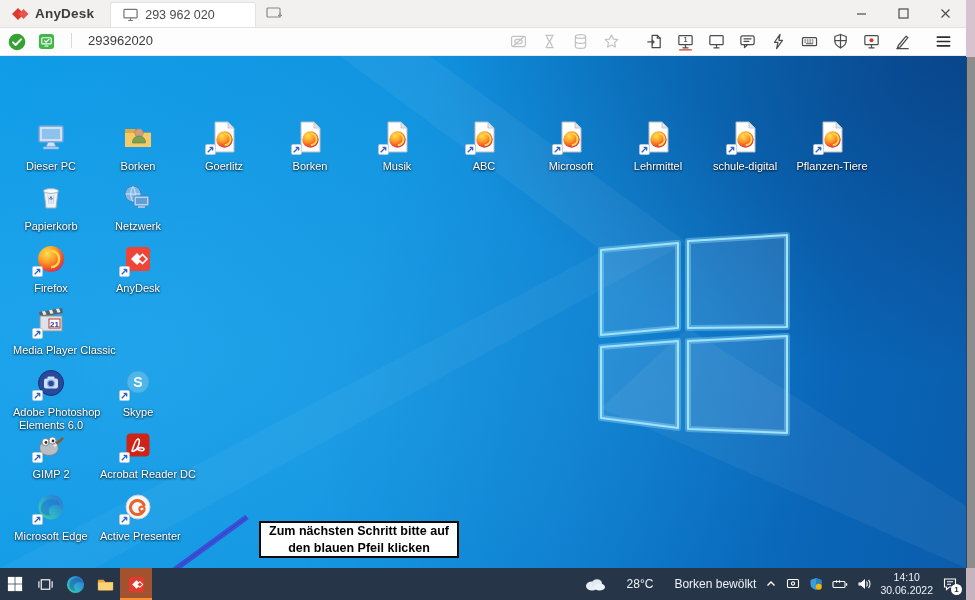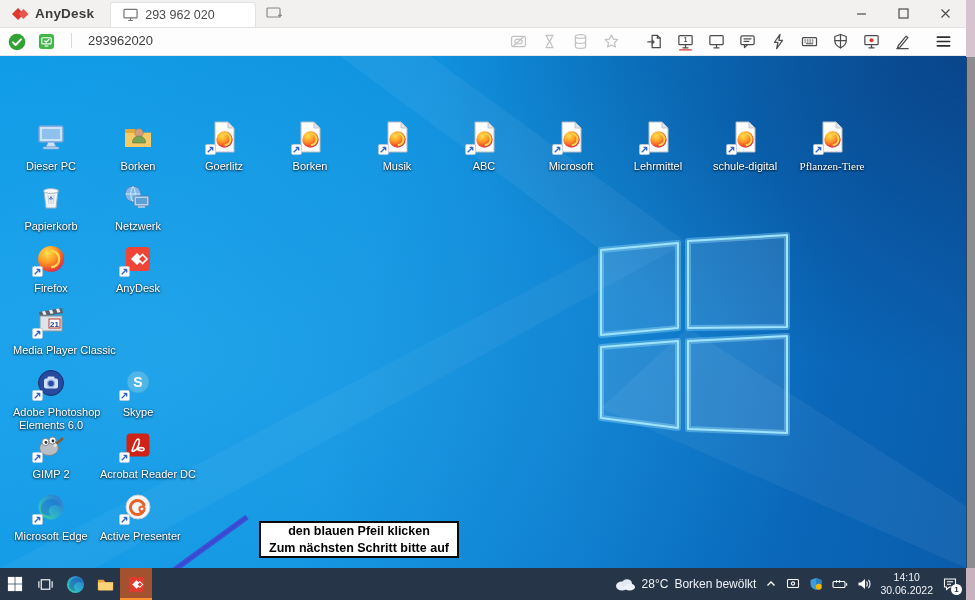--- a/index.html
+++ b/index.html
@@ -74,21 +74,21 @@
   }
   .tb-left{display:flex;align-items:stretch;}
   .tb-btn{width:30px;display:flex;align-items:center;justify-content:center;}
   .tb-btn.anydesk{
     width:32px;background:#a35230;position:relative;
   }
   .tb-btn.anydesk::after{
     content:"";position:absolute;left:0;right:0;bottom:0;height:2.5px;background:#ff9030;
   }
   .tb-right{margin-left:auto;display:flex;align-items:center;gap:9px;padding-right:8px;}
-  .weather{display:flex;align-items:center;gap:6px;font-size:12px;}
+  .weather{display:flex;align-items:center;gap:21px;font-size:12px;}
   .trayic{display:flex;align-items:center;}
   .clock{font-size:10.5px;line-height:1.2;text-align:center;}
   .notif{position:relative;display:flex;align-items:center;}
   .badge{
     position:absolute;right:-4px;bottom:-3px;width:11px;height:11px;border-radius:50%;
     background:#fff;color:#1b2430;font-size:8px;font-weight:bold;
     display:flex;align-items:center;justify-content:center;
   }
 
   
@@ -367,21 +367,21 @@
               <path d="M8 2h13l6 6v24H8z" fill="#fff" stroke="#b5bcc4"></path>
               <path d="M21 2l6 6h-6z" fill="#dfe5ea" stroke="#b5bcc4" stroke-width="0.8"></path>
               <circle cx="17.5" cy="19.5" r="8.2" fill="url(#fxg)"></circle>
               <path d="M17.5 13.6c3.6 0 6 2.6 6 5.8 0 3.3-2.6 5.8-5.8 5.8" stroke="#ffd84a" stroke-width="2" fill="none"></path>
             </svg><span class="sc">
               <svg viewBox="0 0 10 10">
                 <rect x="0.3" y="0.3" width="9.4" height="9.4" rx="1.5" fill="#fff" stroke="#9fb0c4" stroke-width="0.5"></rect>
                 <path d="M2.5 7.5L7 3M7 3H4.2M7 3v2.8" stroke="#2a62c8" stroke-width="1.2" fill="none"></path>
               </svg>
             </span></span><span class="dlabel">schule-digital</span></div>
-        <div class="dicon" style="left: 794px; top: 64px; font-family: Liberation Serif, serif;"><span class="dico"><svg viewBox="0 0 34 34">
+        <div class="dicon" style="left: 794px; top: 64px;"><span class="dico"><svg viewBox="0 0 34 34">
               <path d="M8 2h13l6 6v24H8z" fill="#fff" stroke="#b5bcc4"></path>
               <path d="M21 2l6 6h-6z" fill="#dfe5ea" stroke="#b5bcc4" stroke-width="0.8"></path>
               <circle cx="17.5" cy="19.5" r="8.2" fill="url(#fxg)"></circle>
               <path d="M17.5 13.6c3.6 0 6 2.6 6 5.8 0 3.3-2.6 5.8-5.8 5.8" stroke="#ffd84a" stroke-width="2" fill="none"></path>
             </svg><span class="sc">
               <svg viewBox="0 0 10 10">
                 <rect x="0.3" y="0.3" width="9.4" height="9.4" rx="1.5" fill="#fff" stroke="#9fb0c4" stroke-width="0.5"></rect>
                 <path d="M2.5 7.5L7 3M7 3H4.2M7 3v2.8" stroke="#2a62c8" stroke-width="1.2" fill="none"></path>
               </svg>
             </span></span><span class="dlabel">Pflanzen-Tiere</span></div>
@@ -489,22 +489,22 @@
               <circle cx="21" cy="19" r="2.6" fill="none" stroke="#e8632a" stroke-width="2"></circle>
             </svg><span class="sc">
               <svg viewBox="0 0 10 10">
                 <rect x="0.3" y="0.3" width="9.4" height="9.4" rx="1.5" fill="#fff" stroke="#9fb0c4" stroke-width="0.5"></rect>
                 <path d="M2.5 7.5L7 3M7 3H4.2M7 3v2.8" stroke="#2a62c8" stroke-width="1.2" fill="none"></path>
               </svg>
             </span></span><span class="dlabel">Active Presenter</span></div>
       </div>
 
     <div class="callout">
+      <span>Zum nächsten Schritt bitte auf</span>
       <span>den blauen  Pfeil klicken</span>
-      <span>Zum nächsten Schritt bitte auf</span>
     </div>
 
     <svg class="arrow-layer" width="966" height="512" viewBox="0 0 966 512">
       <line x1="247" y1="461" x2="166" y2="520" stroke="#3b50d6" stroke-width="5.5"></line>
       <line x1="247" y1="461" x2="166" y2="520" stroke="#2636b0" stroke-width="1" opacity="0.5"></line>
       <polygon points="153,529 162.1,514.3 169.7,524.9" fill="#3b50d6" stroke="#2636b0" stroke-width="1"></polygon>
     </svg>
   </div>
 
   <div class="taskbar">

